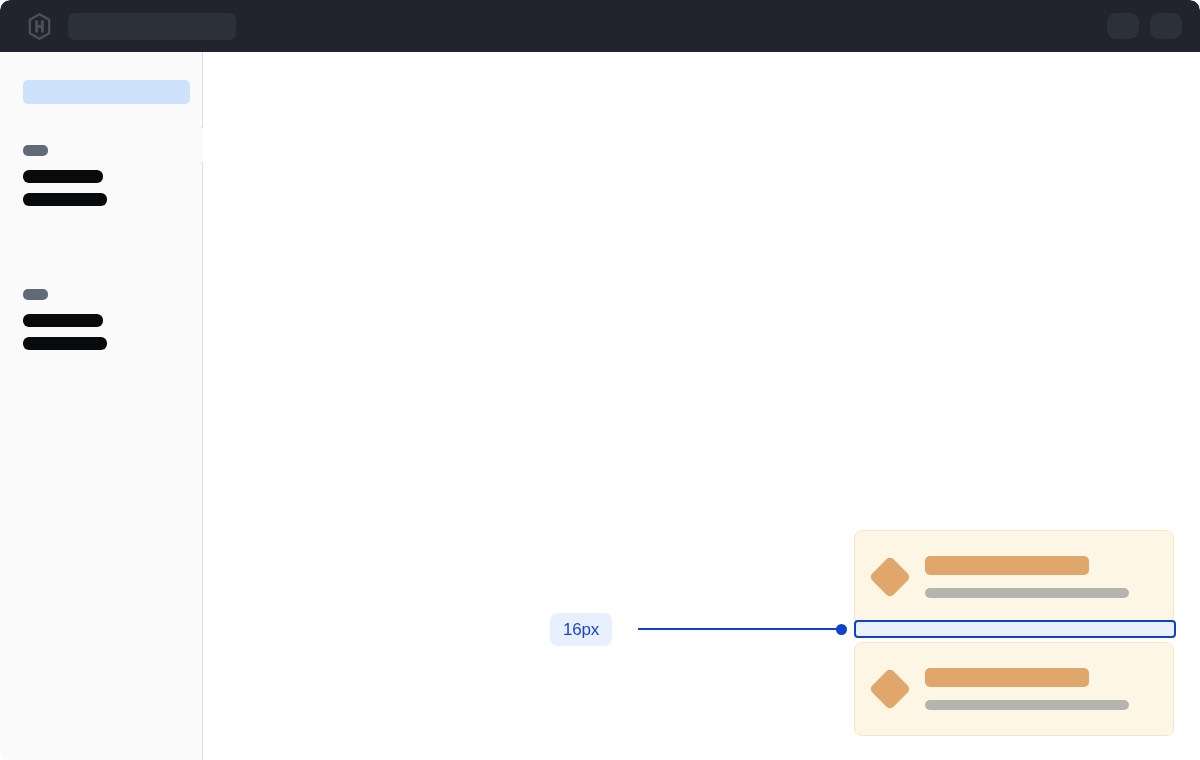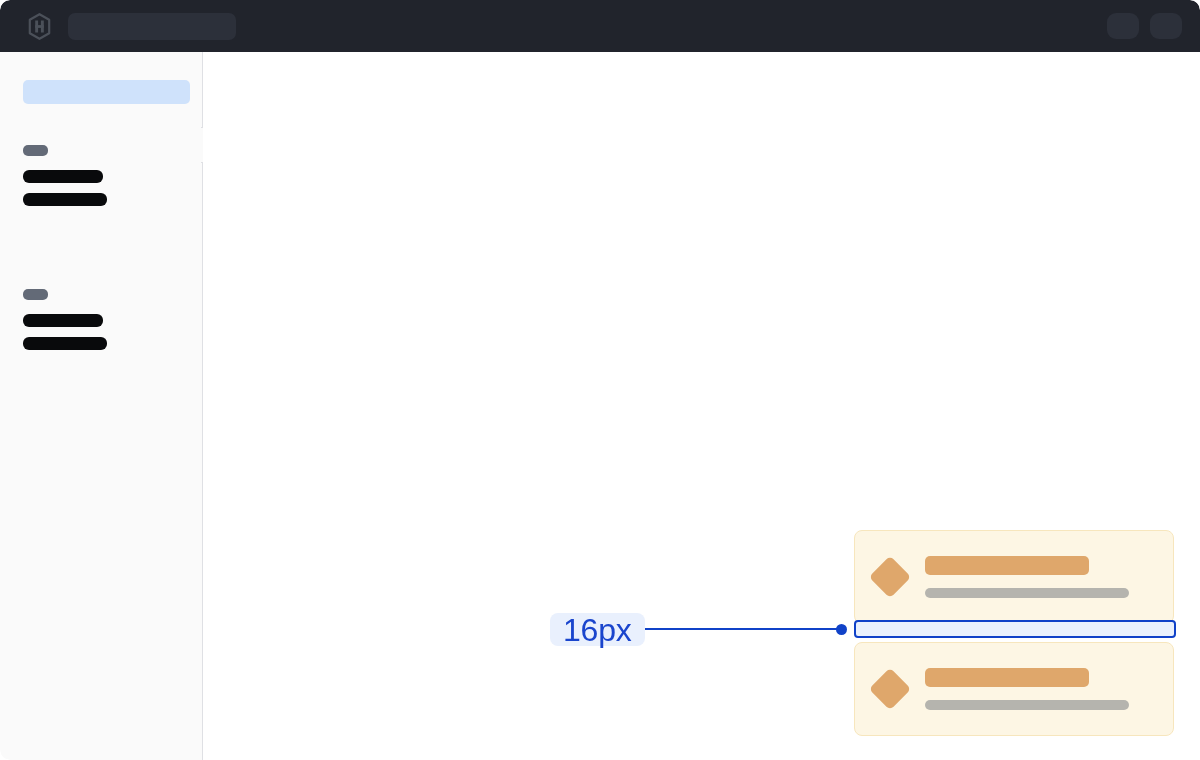--- a/index.html
+++ b/index.html
@@ -228,21 +228,21 @@
     top: 613px;
     height: 33px;
     padding: 0 13px;
     display: flex;
     align-items: center;
     background: #e9f0fd;
     border-radius: 8px;
   }
   .measure-badge-text {
     color: #1a45cd;
-    font-size: 32px;
+    font-size: 17px;
     font-weight: 500;
     font-family: "Liberation Sans", sans-serif;
     letter-spacing: -0.2px;
     line-height: 1;
   }
 </style>
 </head>
 <body>
 
 <div class="app-window">

